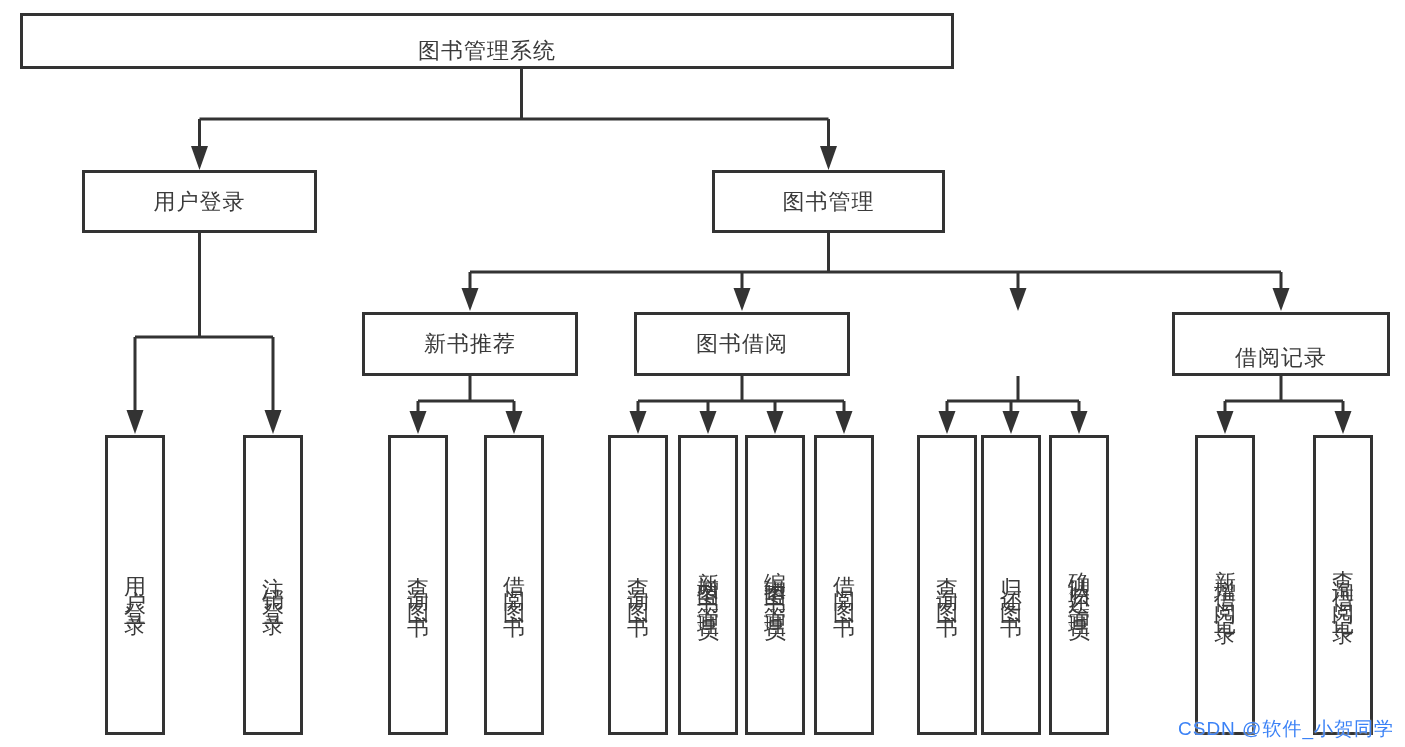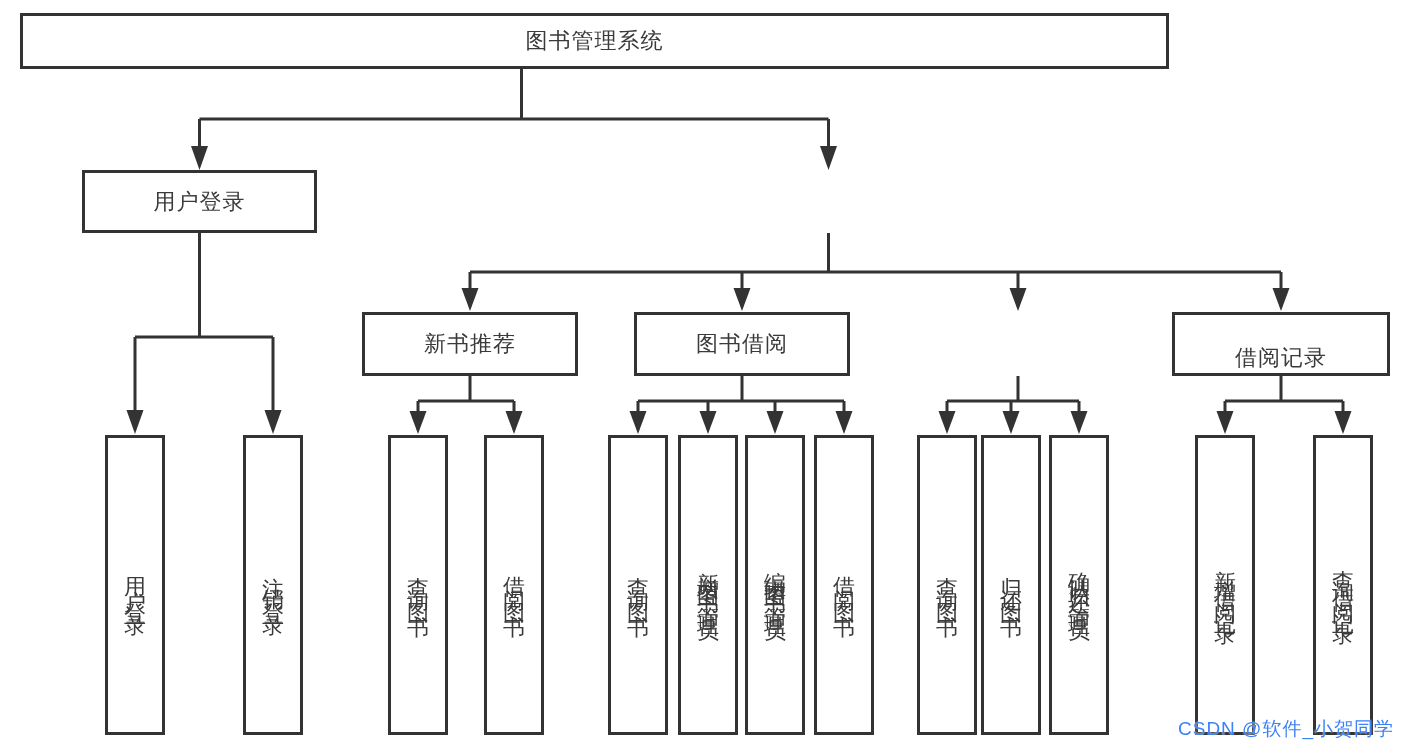--- a/index.html
+++ b/index.html
@@ -90,26 +90,29 @@
       <polygon points="766.5,411 783.5,411 775,434"></polygon>
       <polygon points="835.5,411 852.5,411 844,434"></polygon>
       <polygon points="938.5,411 955.5,411 947,434"></polygon>
       <polygon points="1002.5,411 1019.5,411 1011,434"></polygon>
       <polygon points="1070.5,411 1087.5,411 1079,434"></polygon>
       <polygon points="1216.5,411 1233.5,411 1225,434"></polygon>
       <polygon points="1334.5,411 1351.5,411 1343,434"></polygon>
     </g>
   </svg>
 
-  <div class="node hnode" style="left:20px; top:13px; width:1149px; height:56px;">
+  <div class="node hnode" style="left:20px; top:13px; width:934px; height:56px;align-items:flex-end;">
     <span>图书管理系统</span>
   </div>
 
   <div class="node hnode" style="left:82px; top:170px; width:235px; height:63px;">
     <span>用户登录</span>
+  </div>
+  <div class="node hnode" style="left:712px; top:170px; width:233px; height:63px;">
+    <span>图书管理</span>
   </div>
 
   <div class="node hnode" style="left:634px; top:312px; width:216px; height:64px;">
     <span>图书借阅</span>
   </div>
   <div class="node hnode" style="left:362px; top:312px; width:216px; height:64px;">
     <span>新书推荐</span>
   </div>
   <div class="node hnode" style="left:1172px; top:312px; width:218px; height:64px;align-items:flex-end;">
     <span>借阅记录</span>

